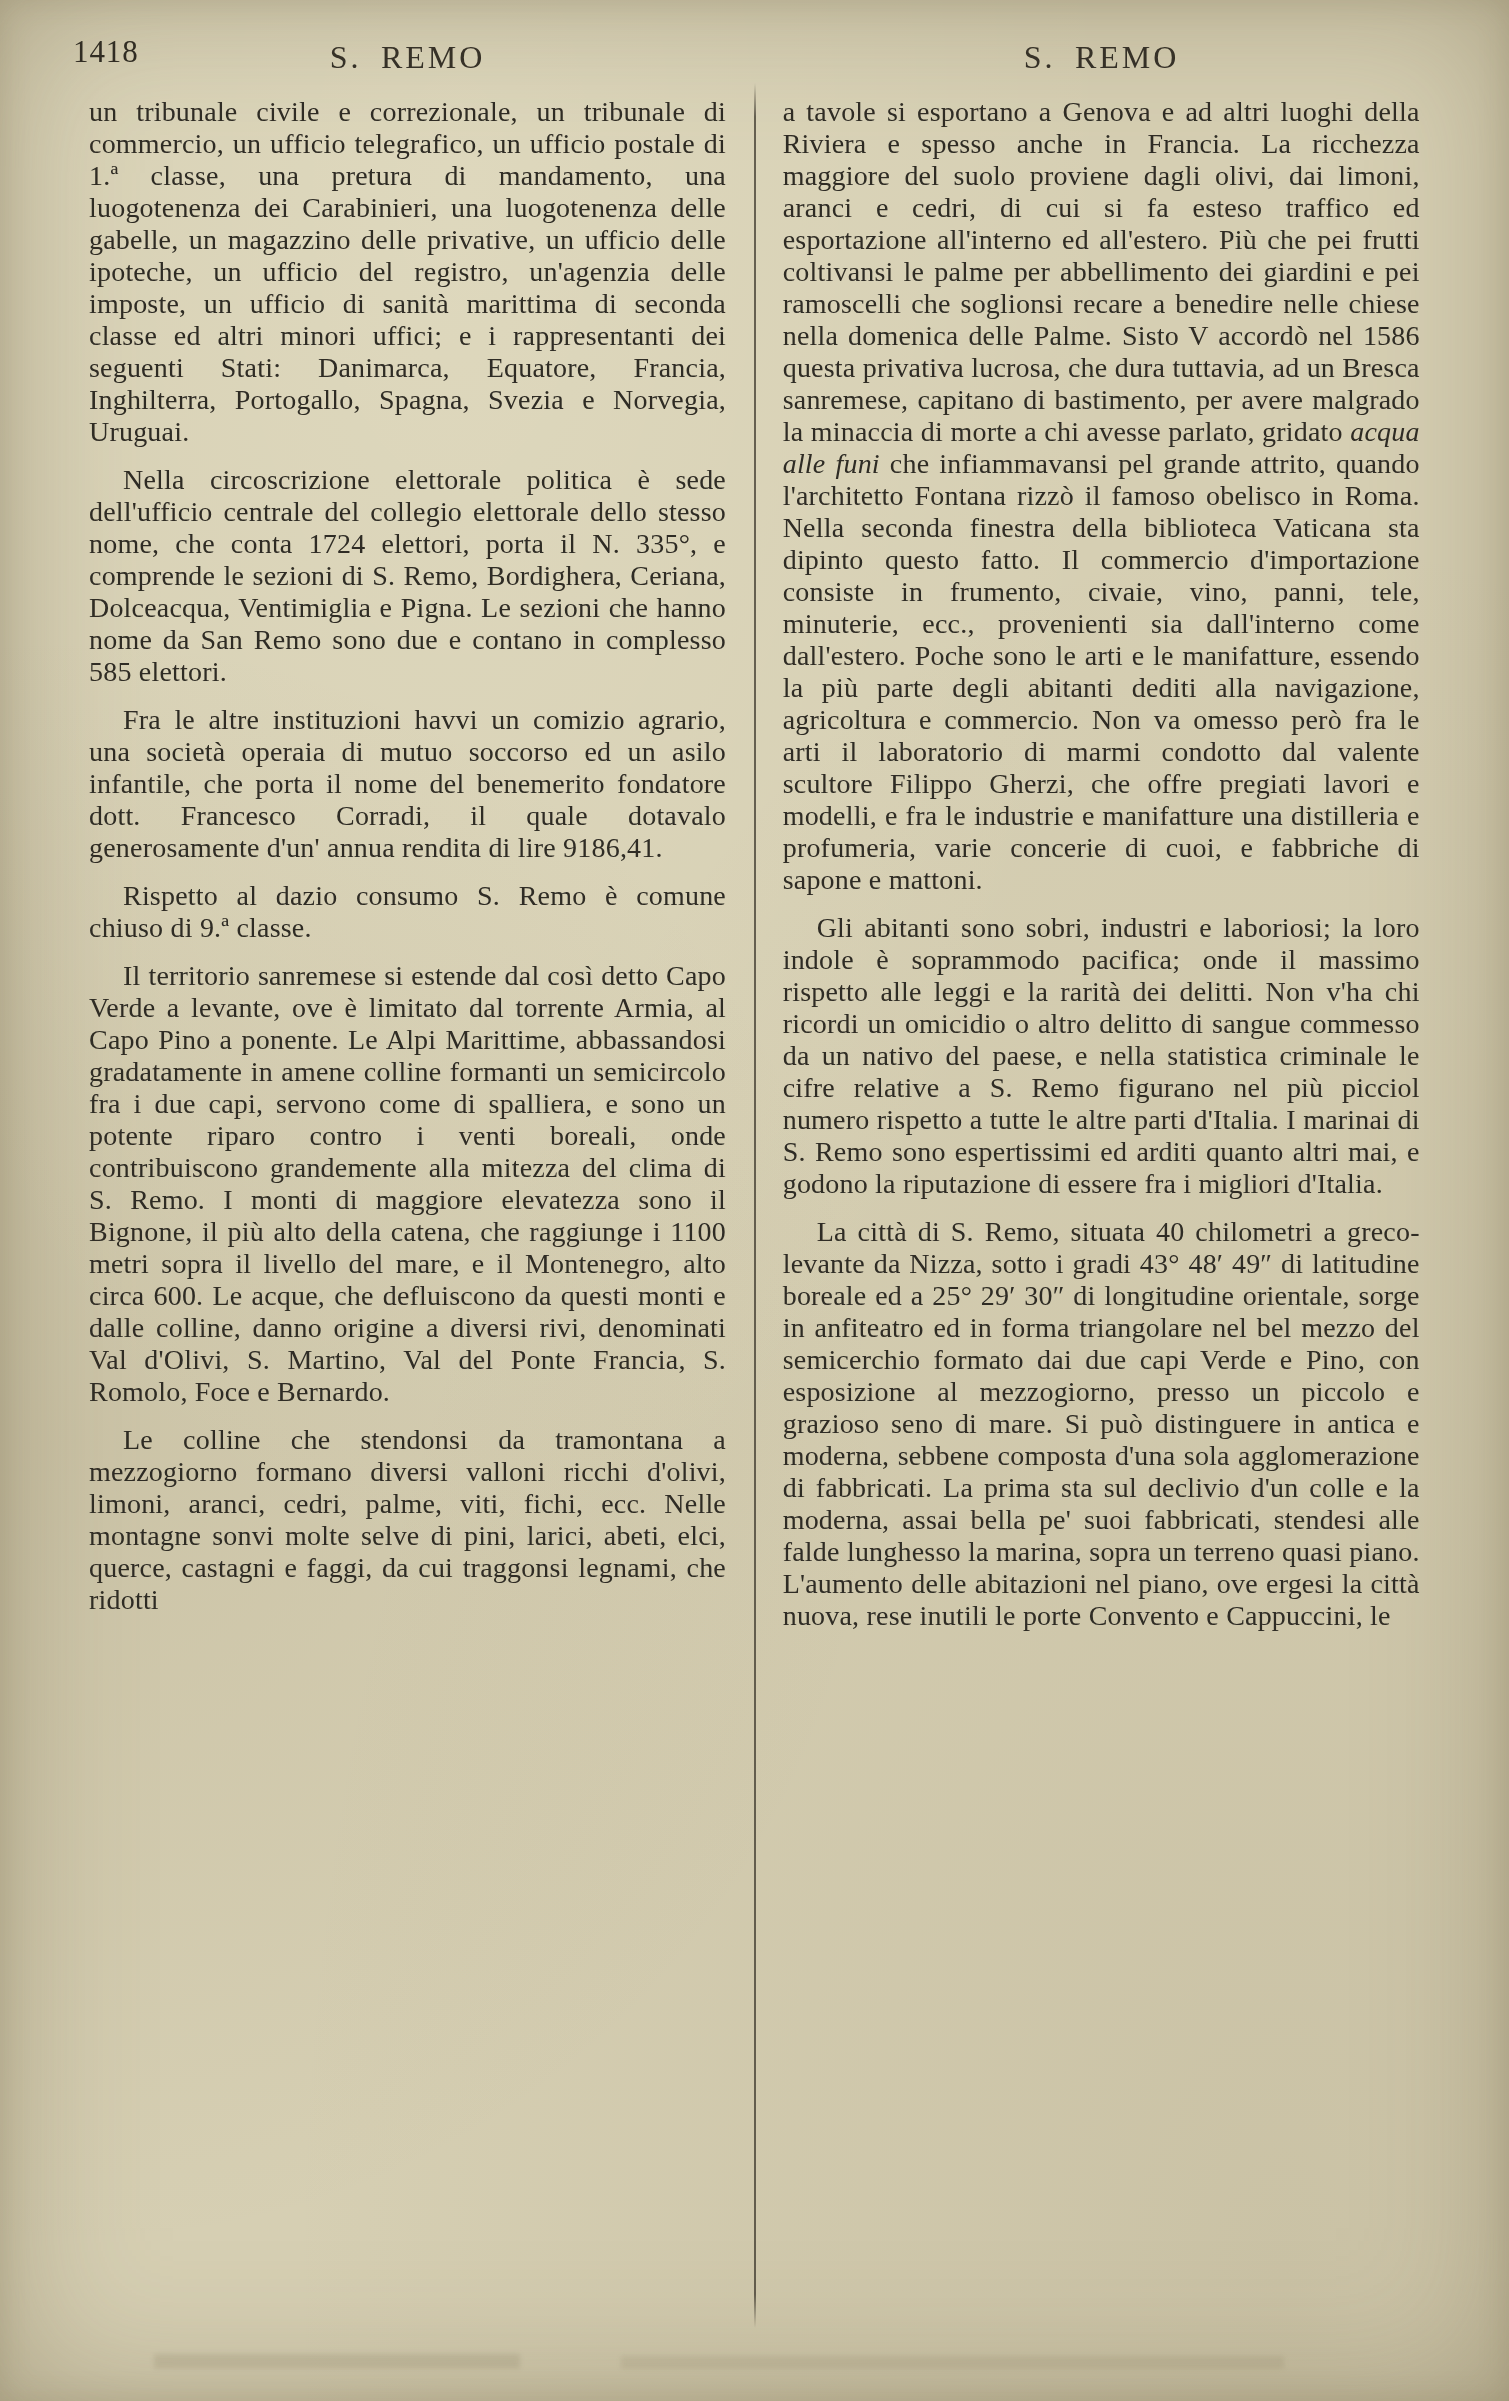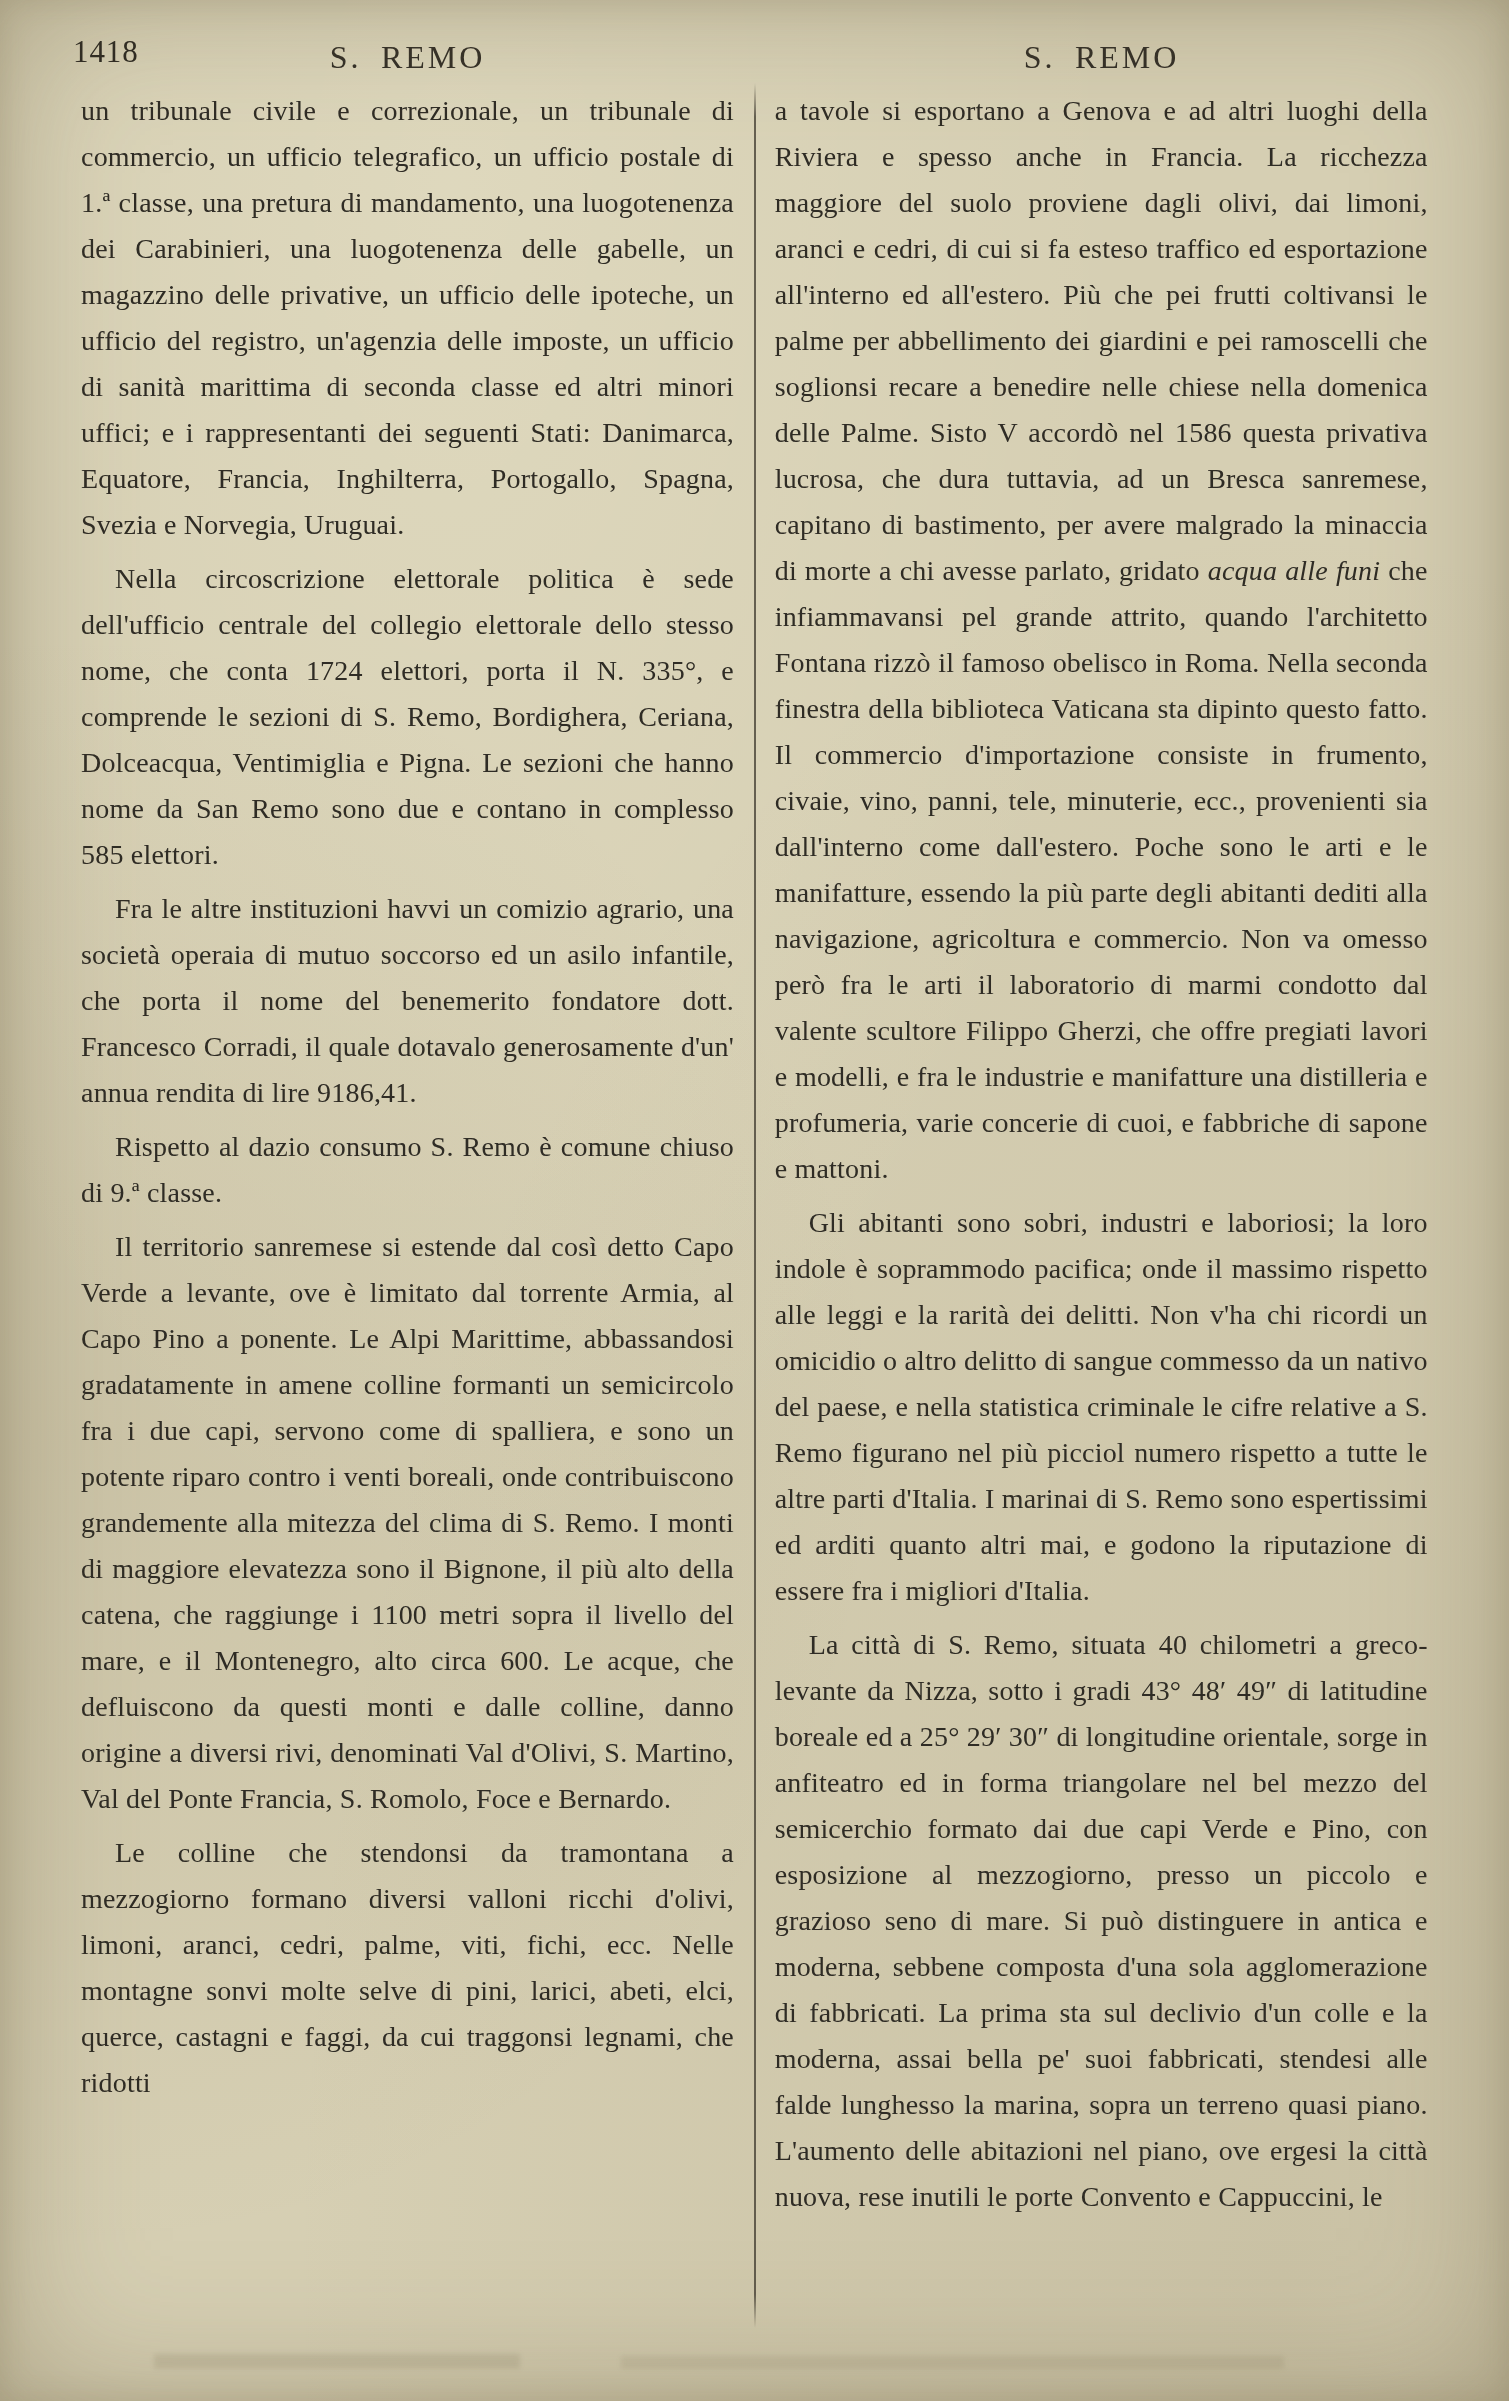--- a/index.html
+++ b/index.html
@@ -70,25 +70,25 @@
     width: 1.7px;
     height: 2245px;
     margin: 3.4px 11px 0 12px;
     background: linear-gradient(to bottom,
       rgba(62, 57, 46, 0.0) 0%,
       rgba(62, 57, 46, 0.75) 1.5%,
       rgba(62, 57, 46, 0.75) 98.5%,
       rgba(62, 57, 46, 0.0) 100%);
   }
   .para {
-    margin: 8px;
+    margin: 16px;
     text-align: justify;
     text-indent: 34px;
     font-size: 28px;
-    line-height: 46px;
+    line-height: 32px;
     letter-spacing: 0.2px;
     color: #2f2c25;
   }
   .para.cont { text-indent: 0; }
   .para em { }
 
   .show-through {
     position: absolute;
     left: 94px;
     bottom: 18.7px;

